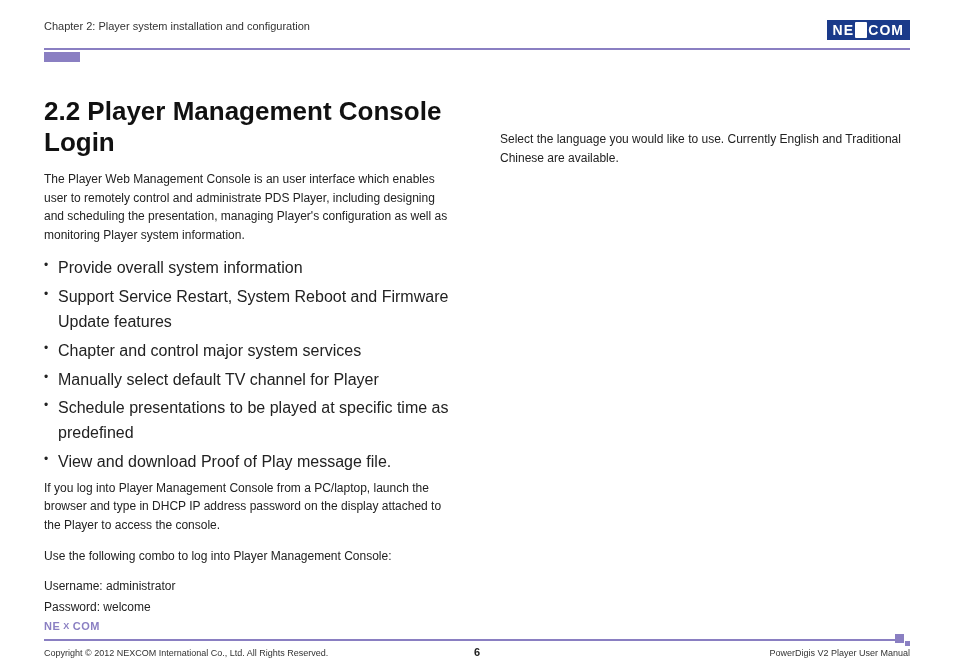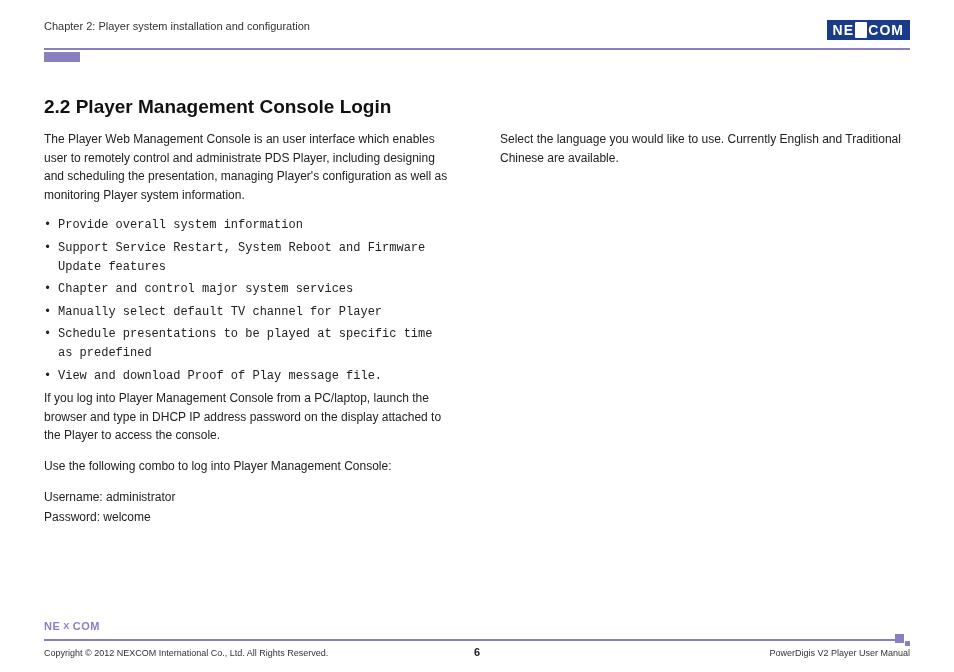--- a/index.html
+++ b/index.html
@@ -8,24 +8,24 @@
   .header { display: flex; justify-content: space-between; align-items: flex-start; height: 22px; }
   .chap { font-size: 11px; color: #333; }
   .logo { display: flex; align-items: center; gap: 0; }
   .logo-box { background: #1a3a8a; height: 20px; display: flex; align-items: center; padding: 0 6px; }
   .logo-box span { color: #fff; font-weight: 700; font-size: 14px; letter-spacing: 1px; font-family: Arial, sans-serif; }
   .logo-x { background: #fff; color: #1a3a8a; font-weight: 900; font-size: 12px; padding: 0 1px; margin: 0 1px; border-radius: 1px; }
   .rule-top { border: none; border-top: 2px solid #8a7fc2; margin-top: 6px; }
   .accent { width: 36px; height: 10px; background: #8a7fc2; margin-top: 2px; }
   .content { display: flex; gap: 46px; margin-top: 34px; }
   .col { width: 410px; }
-  h2 { font-size: 19px; font-weight: 700; margin-bottom: 12px; color: #111; }
+  h2 { font-size: 26px; font-weight: 700; margin-bottom: 12px; color: #111; }
   p { font-size: 12px; line-height: 1.55; color: #222; margin-bottom: 12px; }
   ul { list-style: none; margin: 4px 0 2px 0; }
-  li { font-size: 12px; line-height: 1.55; margin-bottom: 4px; padding-left: 14px; position: relative; font-family: Liberation Mono, monospace; }
+  li { font-size: 16px; line-height: 1.55; margin-bottom: 4px; padding-left: 14px; position: relative; }
   li::before { content: "•"; position: absolute; left: 0; top: 0; font-size: 12px; }
   .after-list { margin-top: 0; }
   .footer { position: absolute; left: 44px; right: 44px; bottom: 14px; }
   .rule-bot-container { position: relative; height: 10px; margin-bottom: 4px; }
   .rule-bot { border: none; border-top: 2px solid #8a7fc2; position: absolute; left: 0; right: 10px; top: 5px; }
   .sq-big { position: absolute; right: 6px; top: 0; width: 9px; height: 9px; background: #8a7fc2; }
   .sq-small { position: absolute; right: 0; top: 7px; width: 5px; height: 5px; background: #8a7fc2; }
   .foot-row { display: flex; justify-content: space-between; align-items: center; font-size: 9px; color: #333; }
   .foot-logo { display: flex; align-items: center; gap: 3px; color: #8a7fc2; font-weight: 700; font-size: 11px; letter-spacing: 0.5px; margin-bottom: 2px; }
   .foot-logo .fx { font-size: 9px; }

